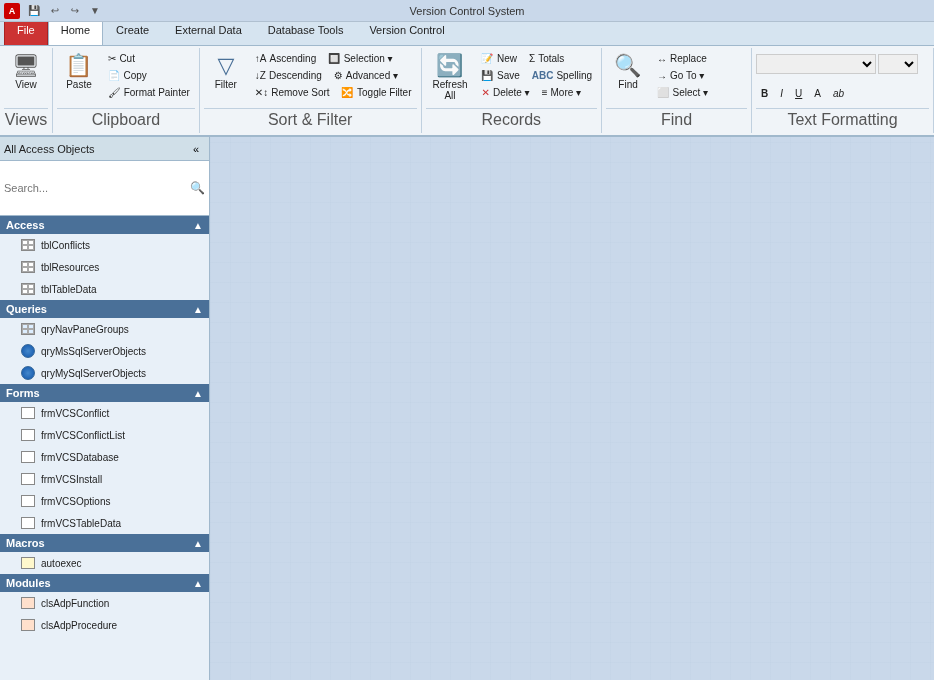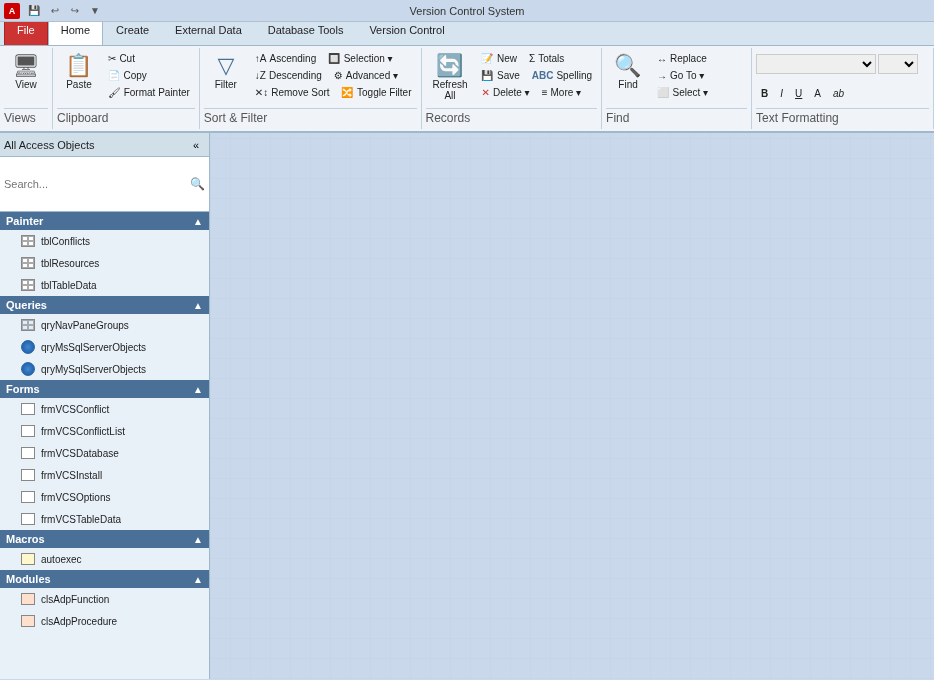--- a/index.html
+++ b/index.html
@@ -82,21 +82,22 @@
       padding: 2px 4px;
       min-width: 50px;
     }
     .ribbon-group-content {
       display: flex;
       flex: 1;
       align-items: flex-start;
       gap: 2px;
     }
     .ribbon-group-label {
-      font-size: 12px;
+      text-align: center;
+      font-size: 16px;
       color: #555;
       padding: 2px 0;
       border-top: 1px solid #c0d0df;
       margin-top: 2px;
     }
     .ribbon-btn-large {
       display: flex;
       flex-direction: column;
       align-items: center;
       justify-content: center;
@@ -431,21 +432,21 @@
       <span class="nav-pane-title">All Access Objects</span>
       <button class="nav-pane-btn">«</button>
     </div>
     <div class="nav-search">
       <input type="text" placeholder="Search..." style="">
       <span class="nav-search-icon">🔍</span>
     </div>
     <div class="nav-list">
 
       <div class="nav-section-header">
-        <span>Painter</span>
+        <span>Access</span>
         <span class="chevron">▲</span>
       </div>
       <div class="nav-item">
         <div class="nav-item-icon">
           <div class="table-icon">
               <div></div>
               <div></div>
               <div></div>
               <div></div>
             </div>

